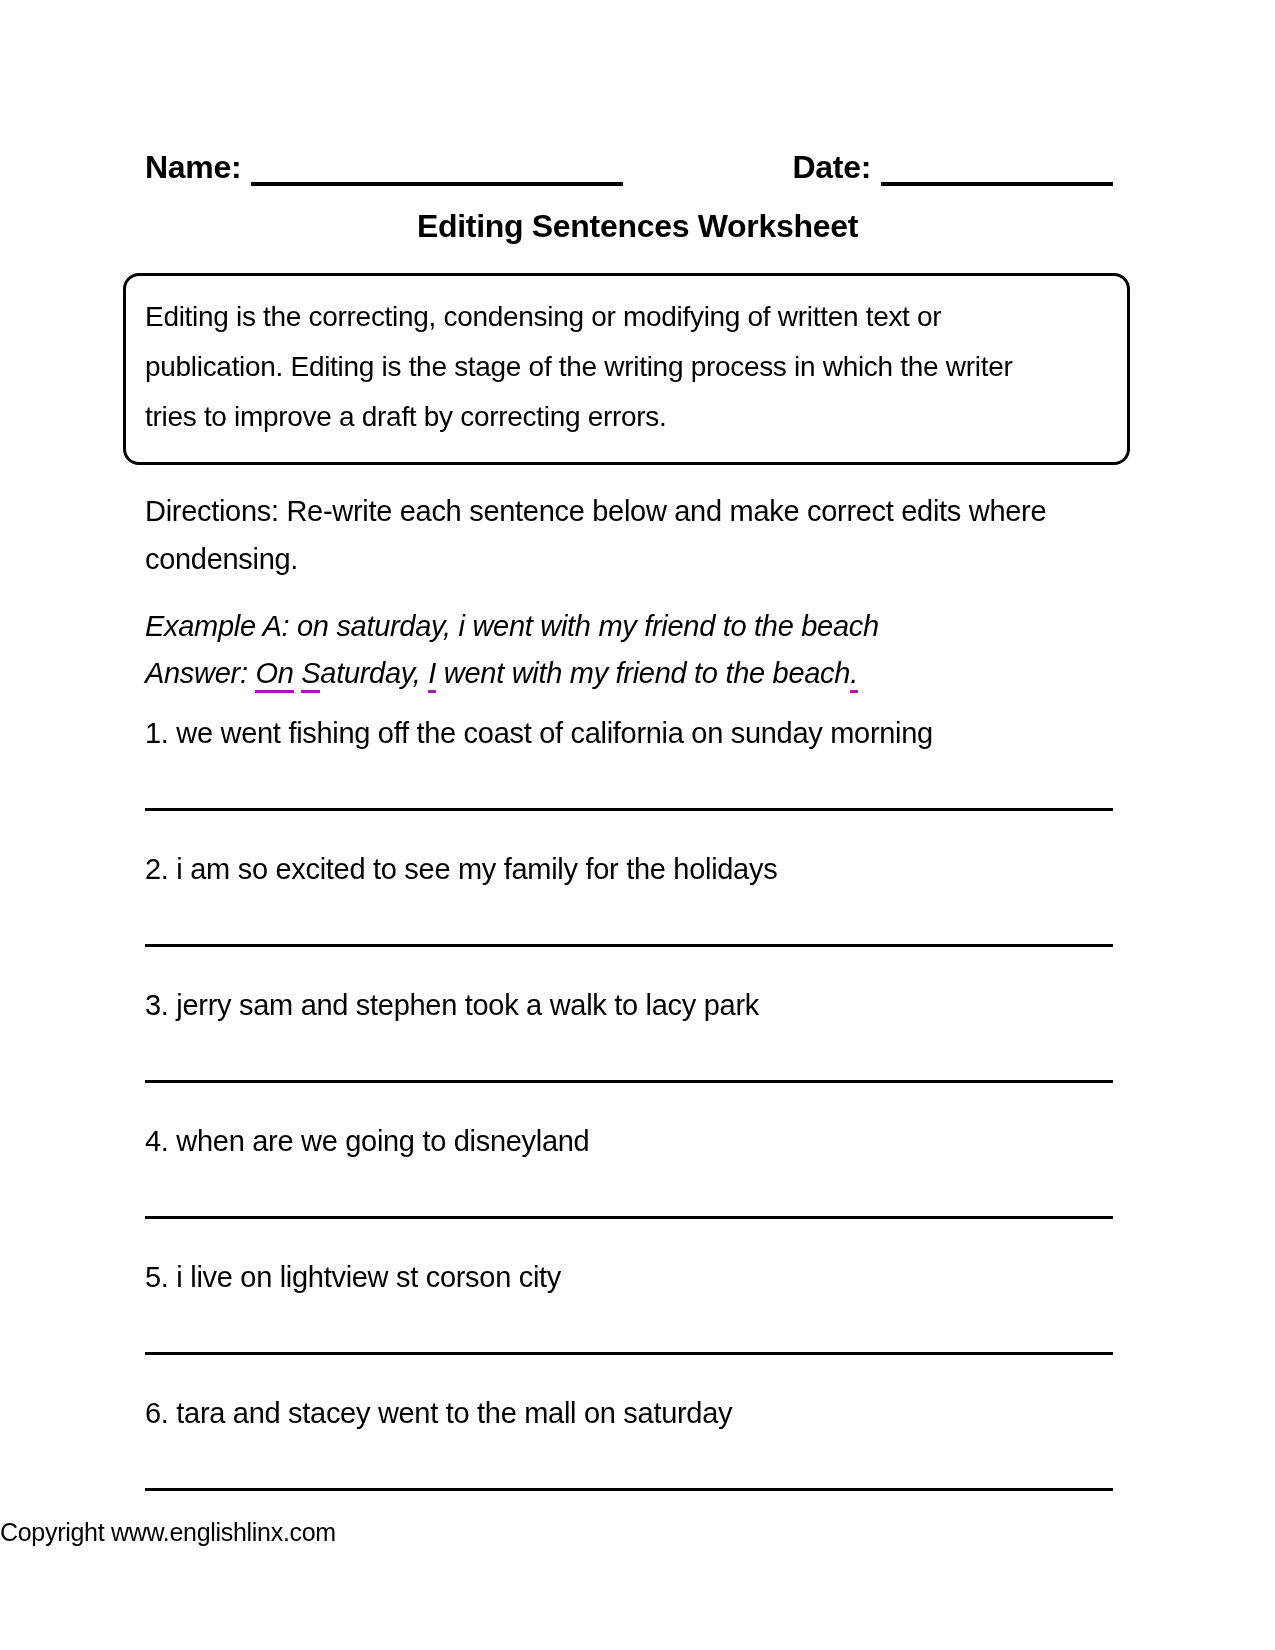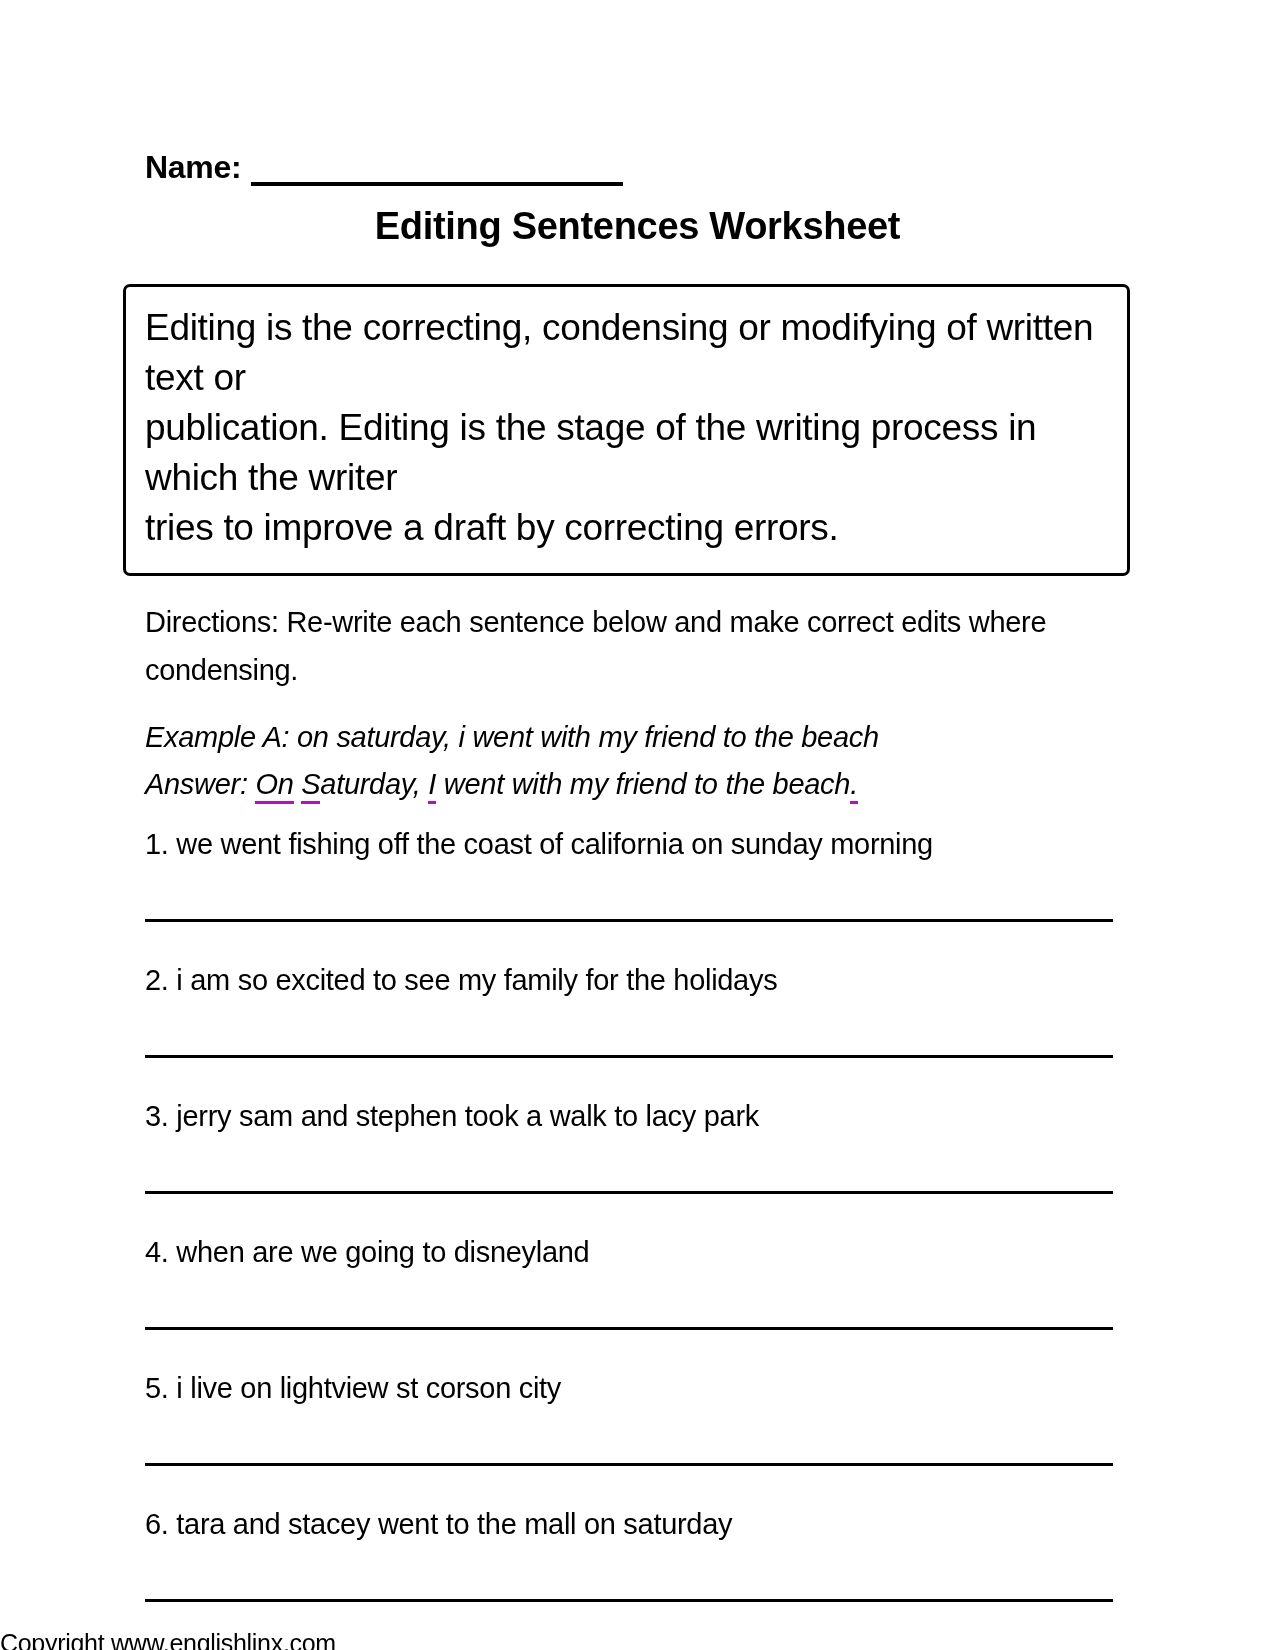--- a/index.html
+++ b/index.html
@@ -28,31 +28,31 @@
     border-bottom:4px solid #000;
     height:34px;
     margin-left:10px;
   }
   .name-blank { width:372px; }
   .date-blank { width:232px; }
   
   .title {
     margin:20px 0 0 0;
     text-align:center;
-    font-size:38px;
+    font-size:32px;
     font-weight:bold;
     line-height:41px;
   }
   
   .defbox {
-    margin:37px 145px 0 123px;
+    margin:26px 145px 0 123px;
     border:3px solid #000;
-    border-radius:7px;
+    border-radius:16px;
     padding:16px 28px 20px 19px;
-    font-size:37px;
+    font-size:28px;
     line-height:50px;
   }
   
   .directions {
     margin:22px 162px 12px 145px;
     font-size:29px;
     line-height:48px;
   }
   
   .example {
@@ -78,20 +78,24 @@
 </style>
 </head>
 <body>
 
 <div class="page">
 
   <div class="header">
     <div class="header-field">
       <span class="hlabel">Name:</span>
       <span class="blank name-blank"></span>
+    </div>
+    <div class="header-field">
+      <span class="hlabel">Date:</span>
+      <span class="blank date-blank"></span>
     </div>
   </div>
 
   <div class="title">Editing Sentences Worksheet</div>
 
   <div class="defbox" id="defbox">
       <div>Editing is the correcting, condensing or modifying of written text or</div>
       <div>publication. Editing is the stage of the writing process in which the writer</div>
       <div>tries to improve a draft by correcting errors.</div>
     </div>

